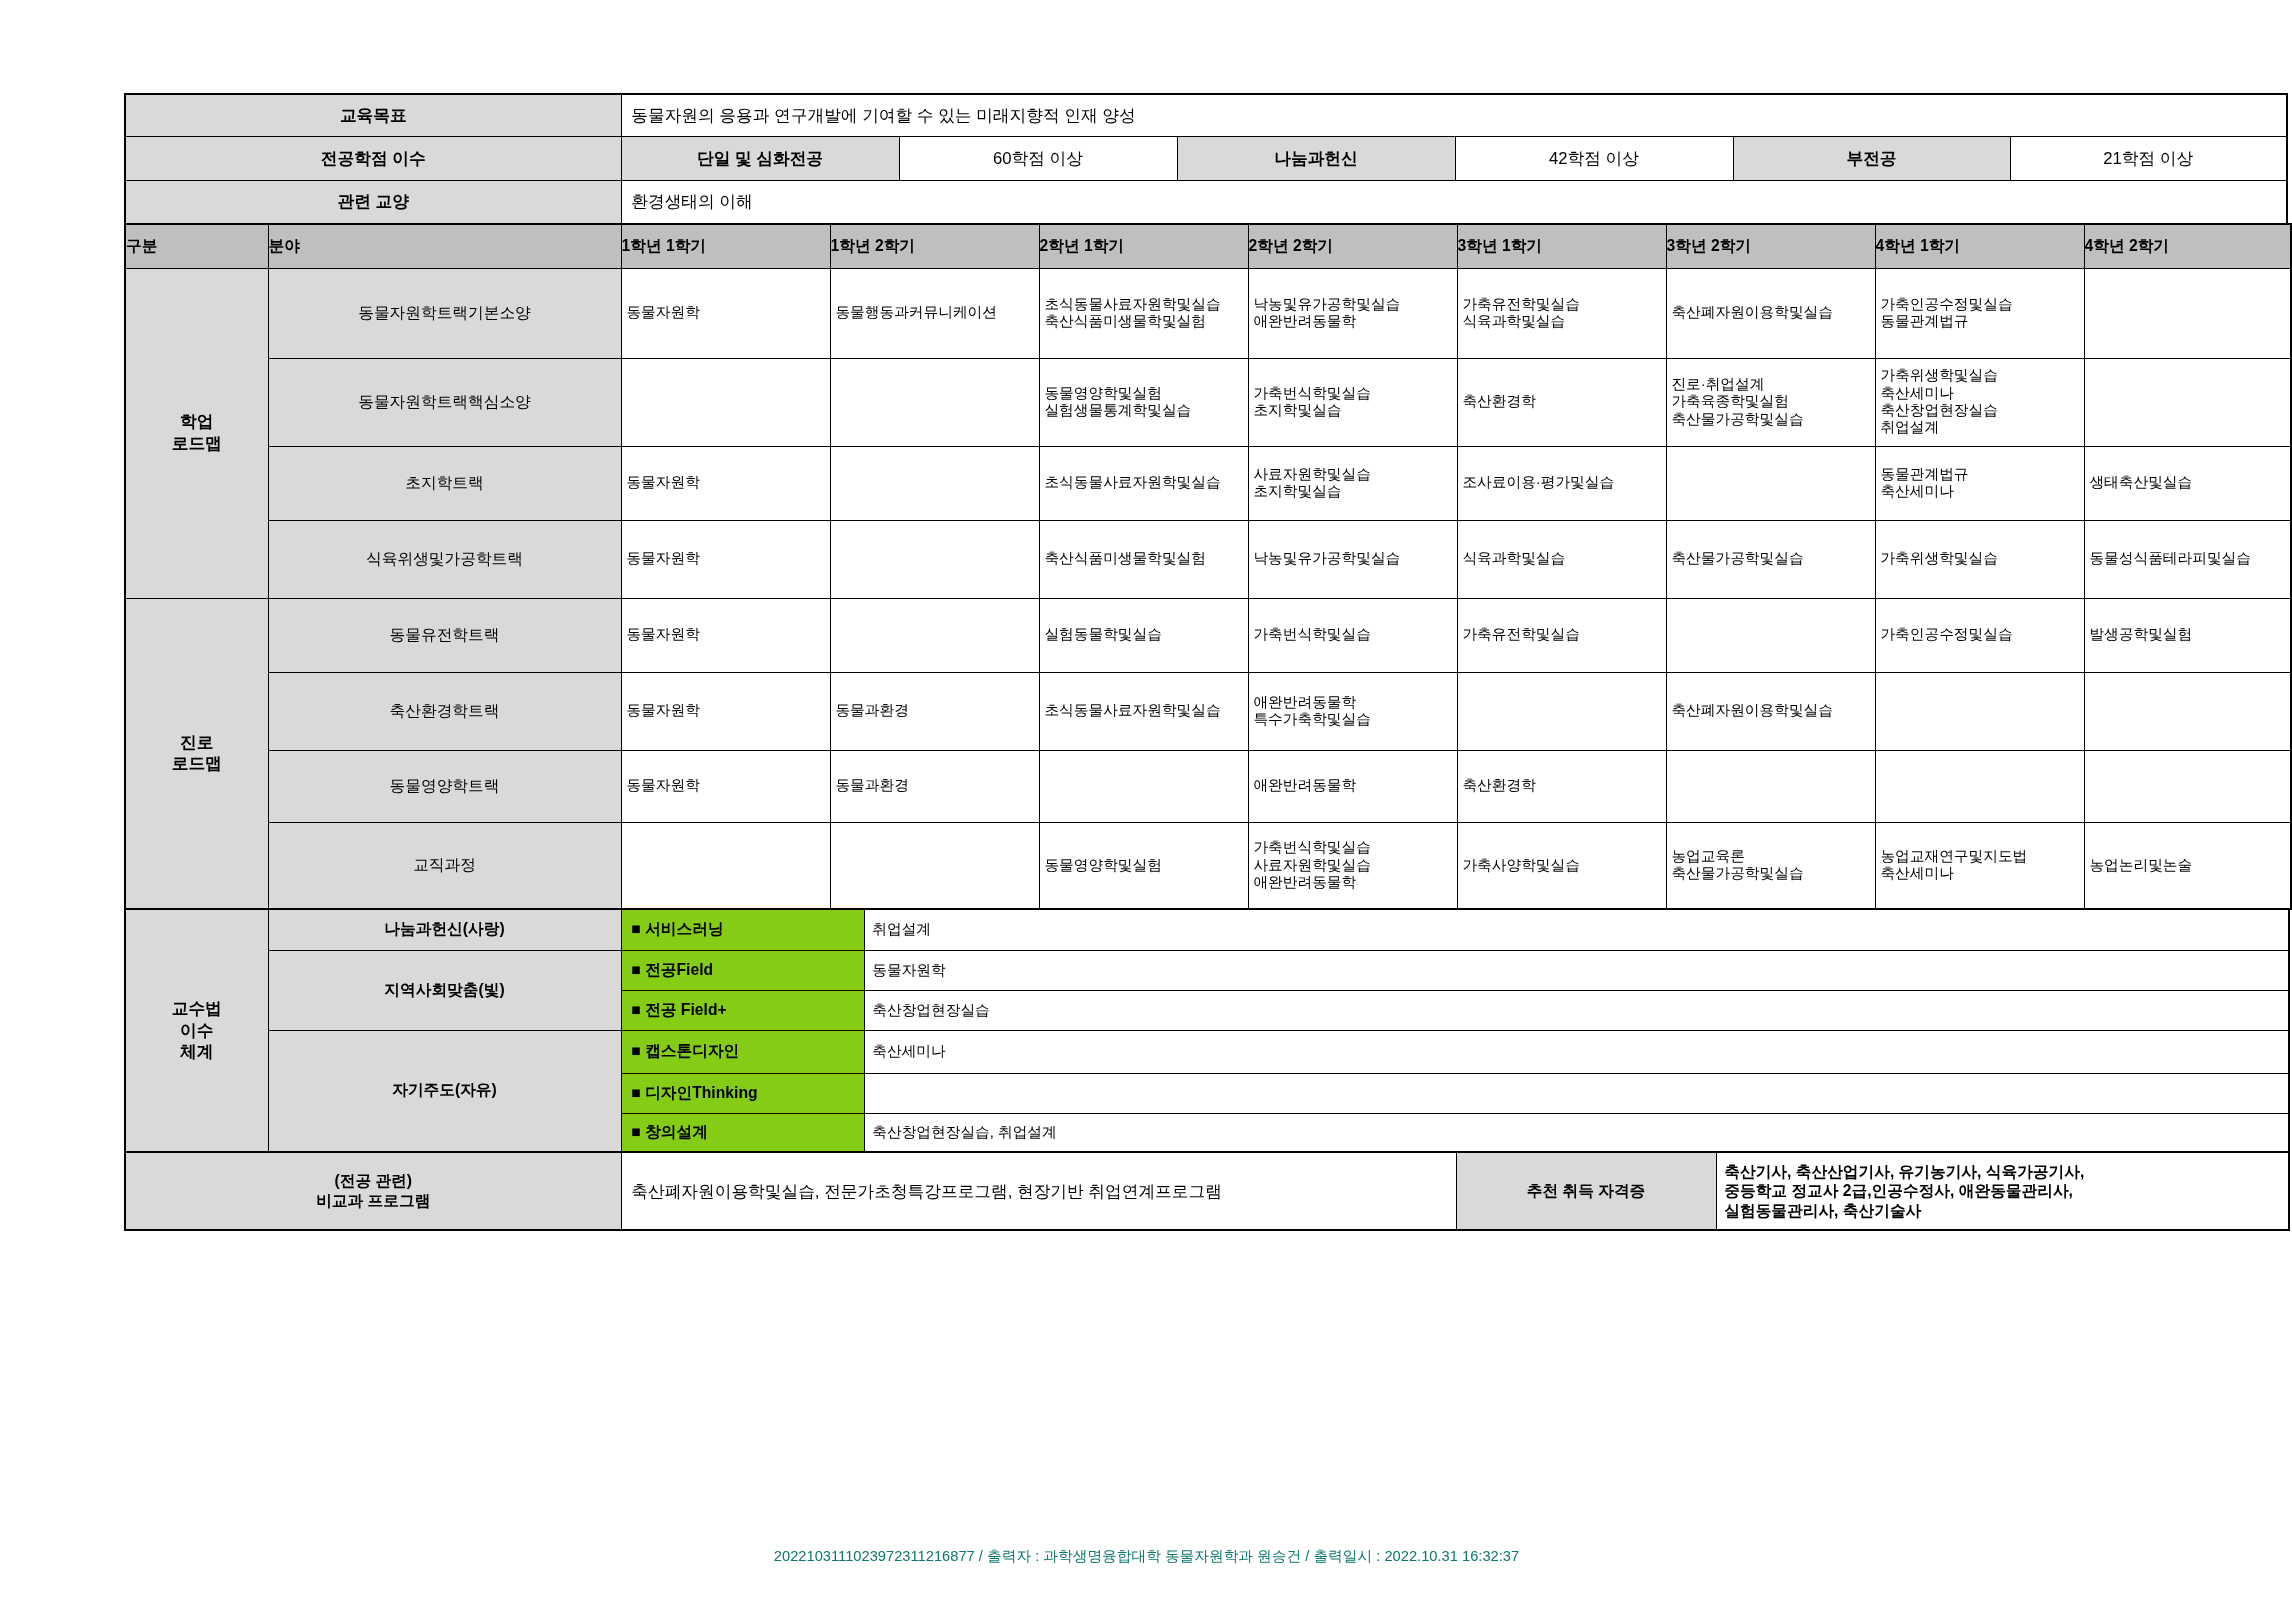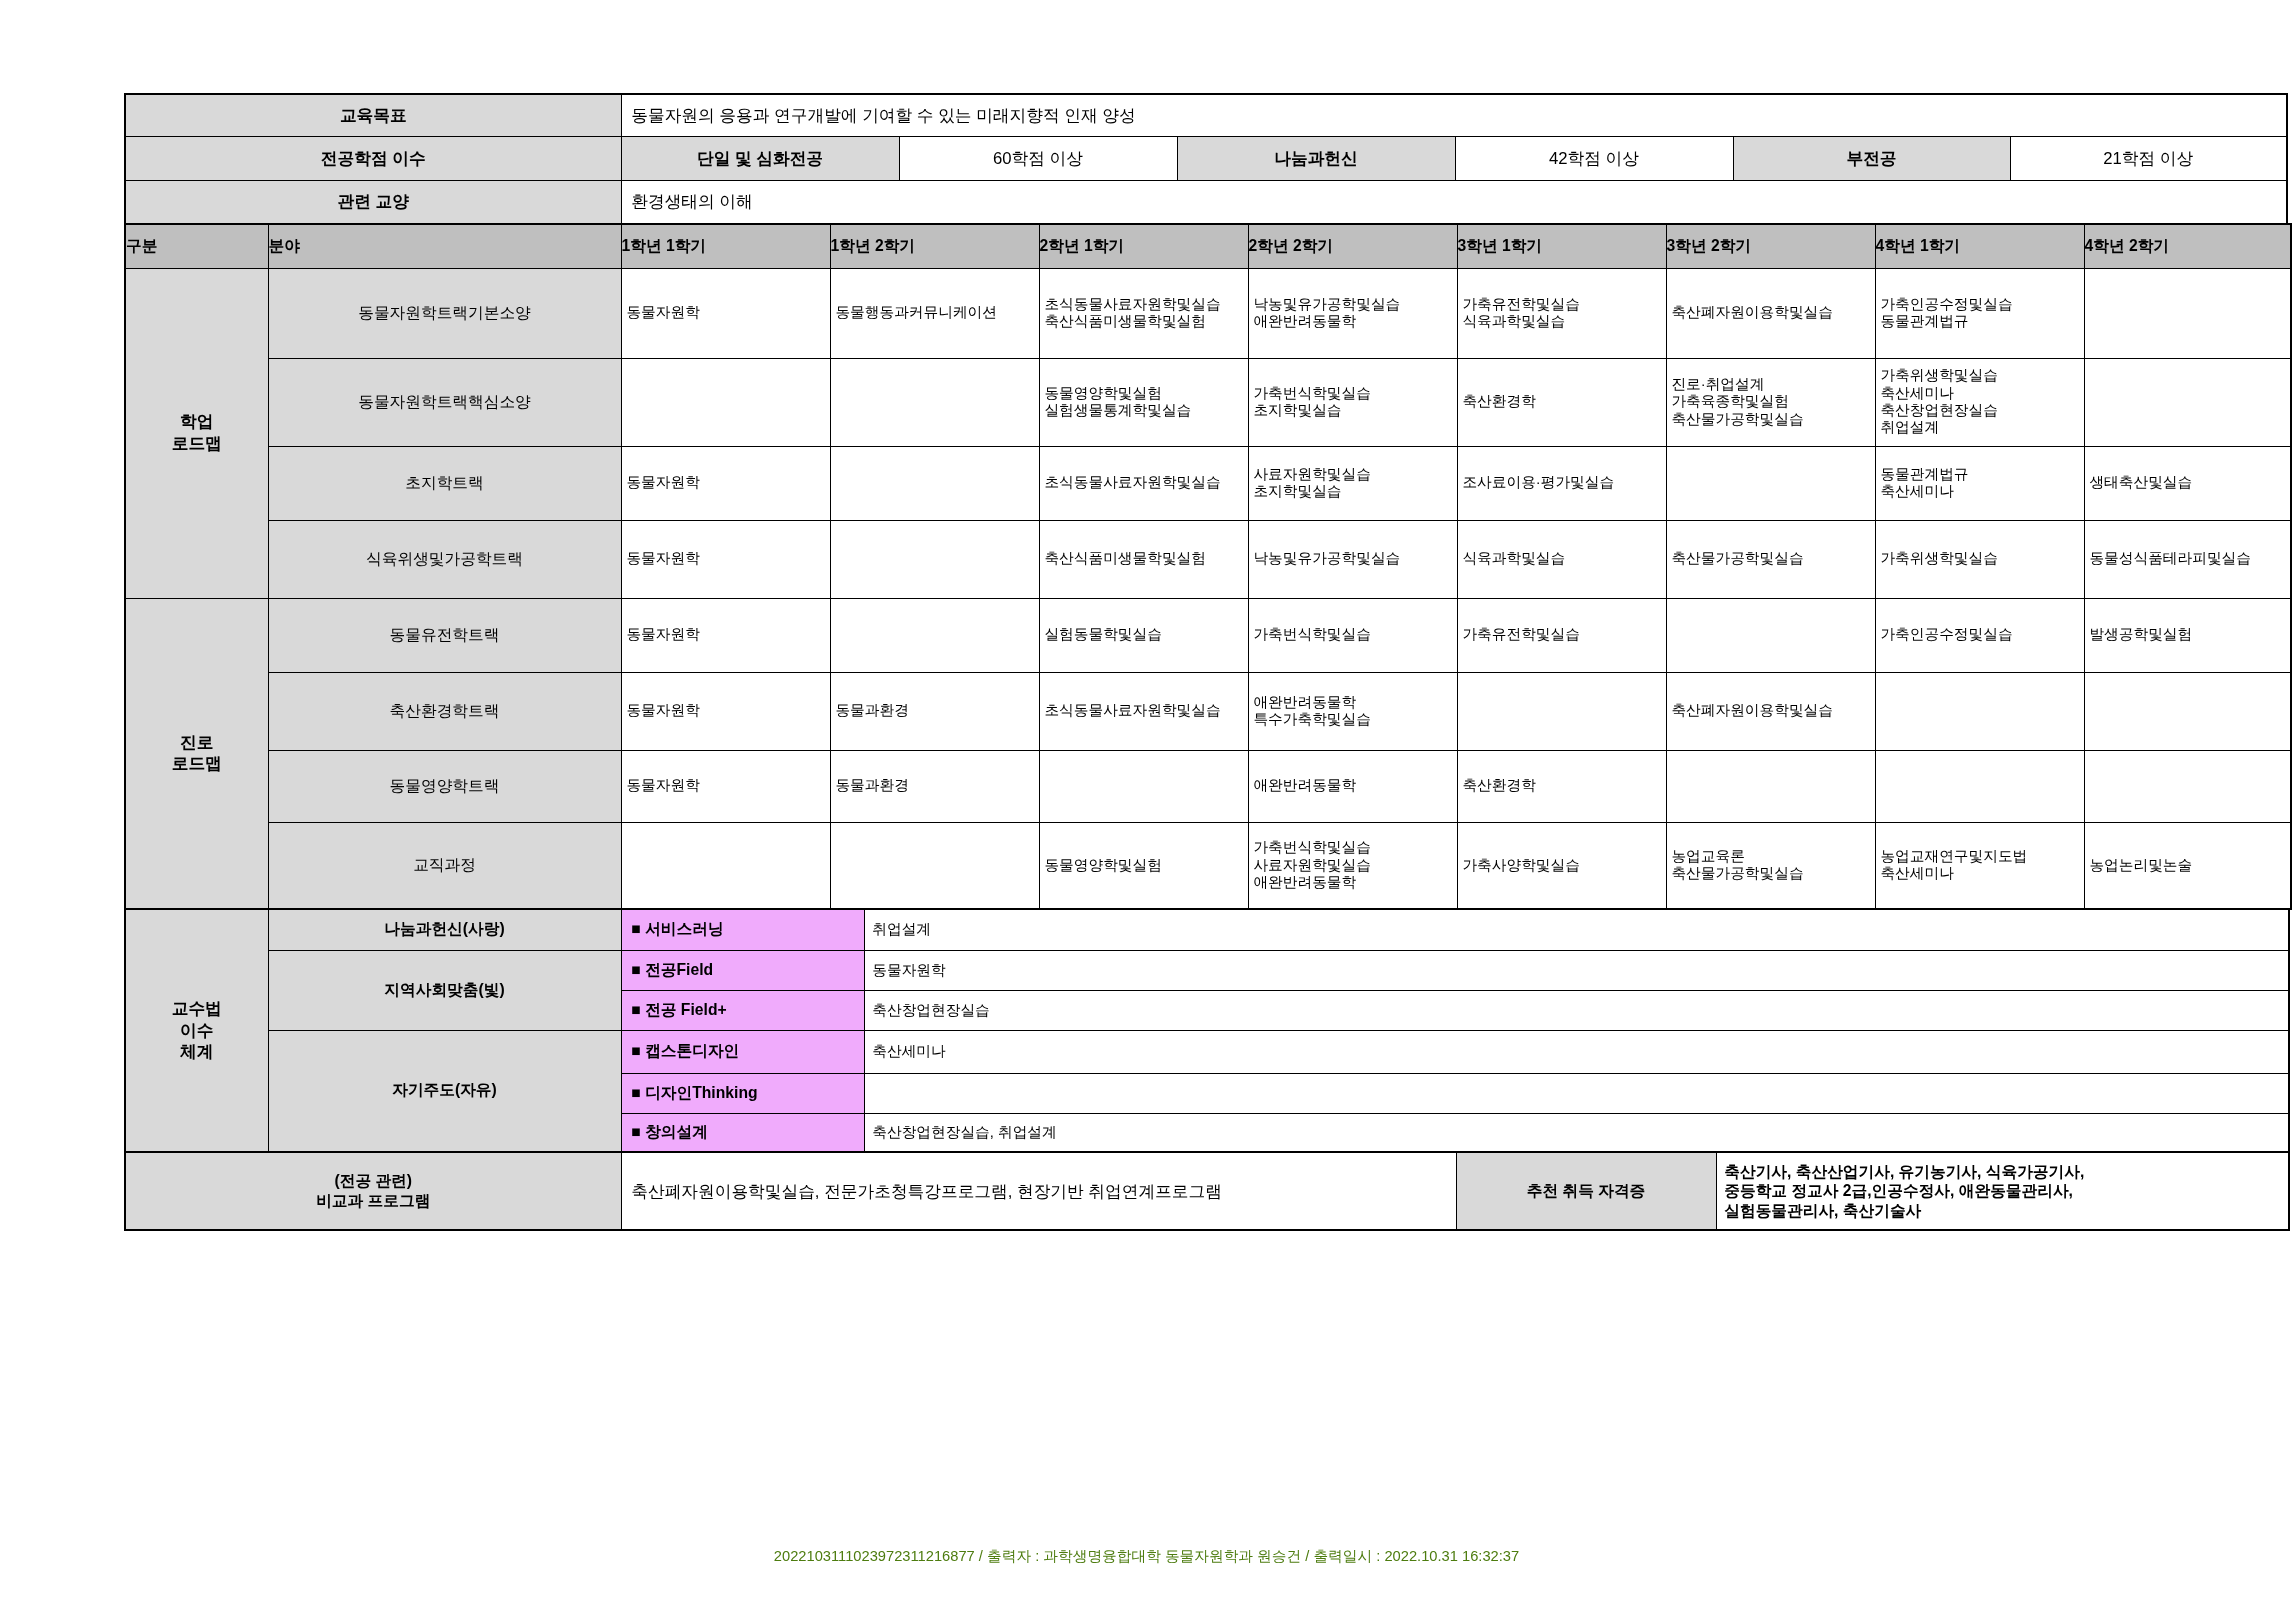--- a/index.html
+++ b/index.html
@@ -26,28 +26,28 @@
   .grp  { background: #d9d9d9; font-weight: 700; text-align: center; font-size: 16.7px;
           white-space: pre-line; line-height: 1.3; }
   .track{ background: #d9d9d9; font-weight: 400; text-align: center; font-size: 15.7px; }
   .course { font-size: 14.7px; line-height: 1.18; padding: 2.9px 4.9px; text-align: left;
             white-space: pre-line; }
   .vleft { text-align: left; padding: 2px 9.8px; }
   .vcenter { text-align: center; }
   .bold { font-weight: 400; }
   .fs17 { font-size: 16.7px; }
   .fs16 { font-size: 15.7px; }
-  .method { background: #f0abfc; font-weight: 700; text-align: left;
+  .method { background: #84cc16; font-weight: 700; text-align: left;
             padding-left: 9.8px; font-size: 15.7px; }
   .pcourse { font-size: 14.7px; text-align: left; padding-left: 7.8px; }
   .certs { font-size: 15.7px; font-weight: 700; text-align: left; padding: 2.9px 7.8px;
            line-height: 1.25; white-space: pre-line; }
   .footer {
     position: absolute; left: 0; width: 2293px; top: 1547px;
-    text-align: center; font-size: 14.7px; color: #4d7c0f;
+    text-align: center; font-size: 14.7px; color: #0f766e;
   }
 </style>
 </head>
 <body>
 
 <div class="page">
 
 
   <div class="tables">
 

